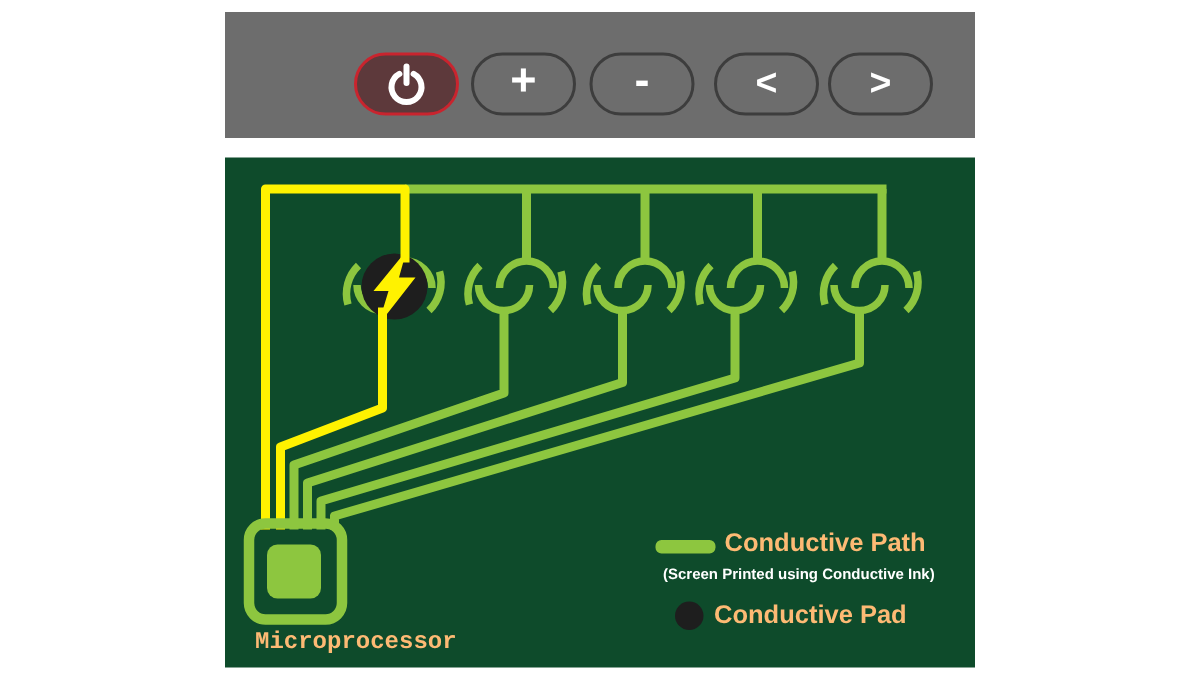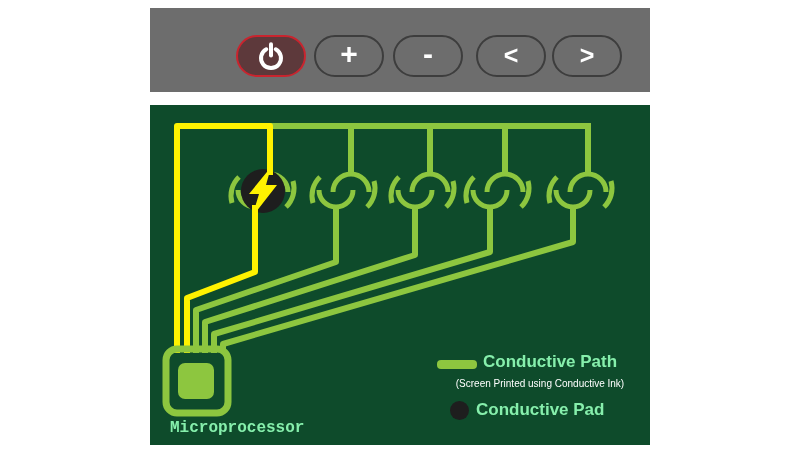--- a/index.html
+++ b/index.html
@@ -9,27 +9,27 @@
   .topbar{position:absolute;left:150px;top:8px;width:500px;height:84px;background:var(--bar,#6d6d6d);}
   .btn{position:absolute;top:27px;width:70px;height:42px;border-radius:21px;box-sizing:border-box;
        background:var(--bar,#6d6d6d);border:2px solid #3d3d3d;color:#fff;display:flex;
        align-items:center;justify-content:center;font-weight:bold;cursor:pointer;}
   .btn.active{background:#5d393b;border-color:#c9242e;}
   .glyph-lg{font-size:30px;line-height:30px;padding-bottom:4px;}
   .glyph-sm{font-size:25px;line-height:25px;padding-bottom:2px;}
   
   .panel{position:absolute;left:150px;top:105px;width:500px;height:340px;background:var(--panel,#0e4b2b);}
   .panel svg{position:absolute;left:0;top:0;}
-  .lbl{position:absolute;color:#86efac;font-weight:bold;white-space:nowrap;}
+  .lbl{position:absolute;color:#fdba74;font-weight:bold;white-space:nowrap;}
   .chip-label{left:20px;top:314px;font-size:16px;font-family:Liberation Mono, monospace;}
   .lg-swatch{position:absolute;left:287px;top:255px;width:40px;height:9px;border-radius:4px;
              background:var(--trace,#8dc63f);}
   .lg-path-label{left:333px;top:247px;font-size:17px;}
-  .lg-sub{position:absolute;left:292px;top:273px;width:196px;text-align:center;color:#fff;
-          font-weight:normal;font-size:10px;white-space:nowrap;}
+  .lg-sub{position:absolute;left:292px;top:273px;width:196px;color:#fff;
+          font-weight:bold;font-size:10px;white-space:nowrap;}
   .lg-dot{position:absolute;left:300px;top:296px;width:19px;height:19px;border-radius:50%;
           background:var(--padc,#1e1e1e);}
   .lg-pad-label{left:326px;top:295px;font-size:17px;text-align:center;}
 </style>
 </head>
 <body>
 
 <div class="stage">
 
   <div class="topbar">

